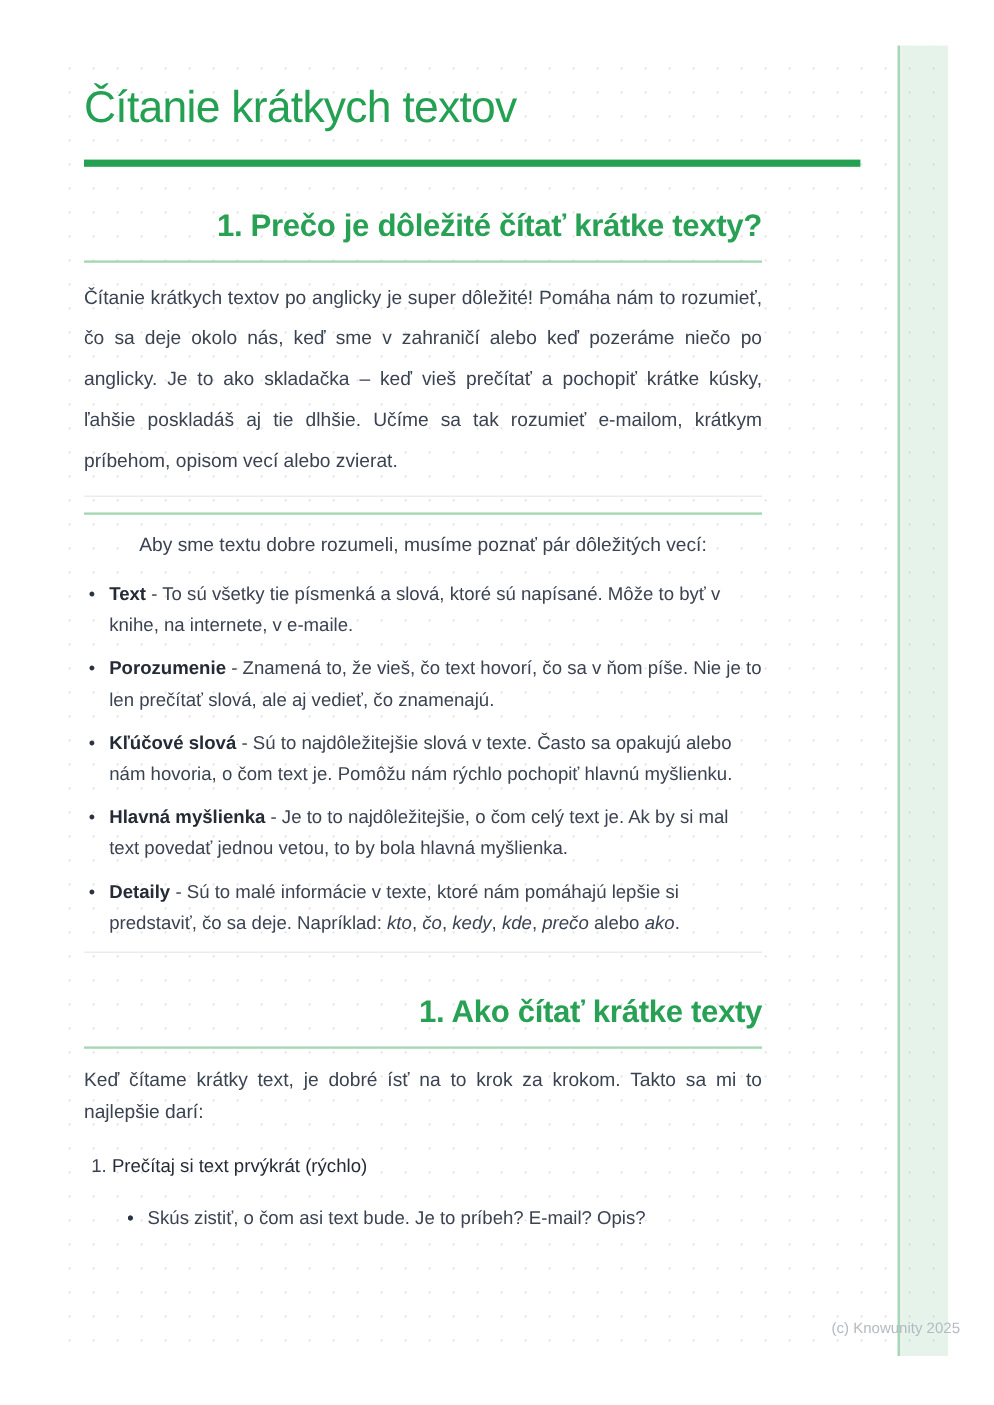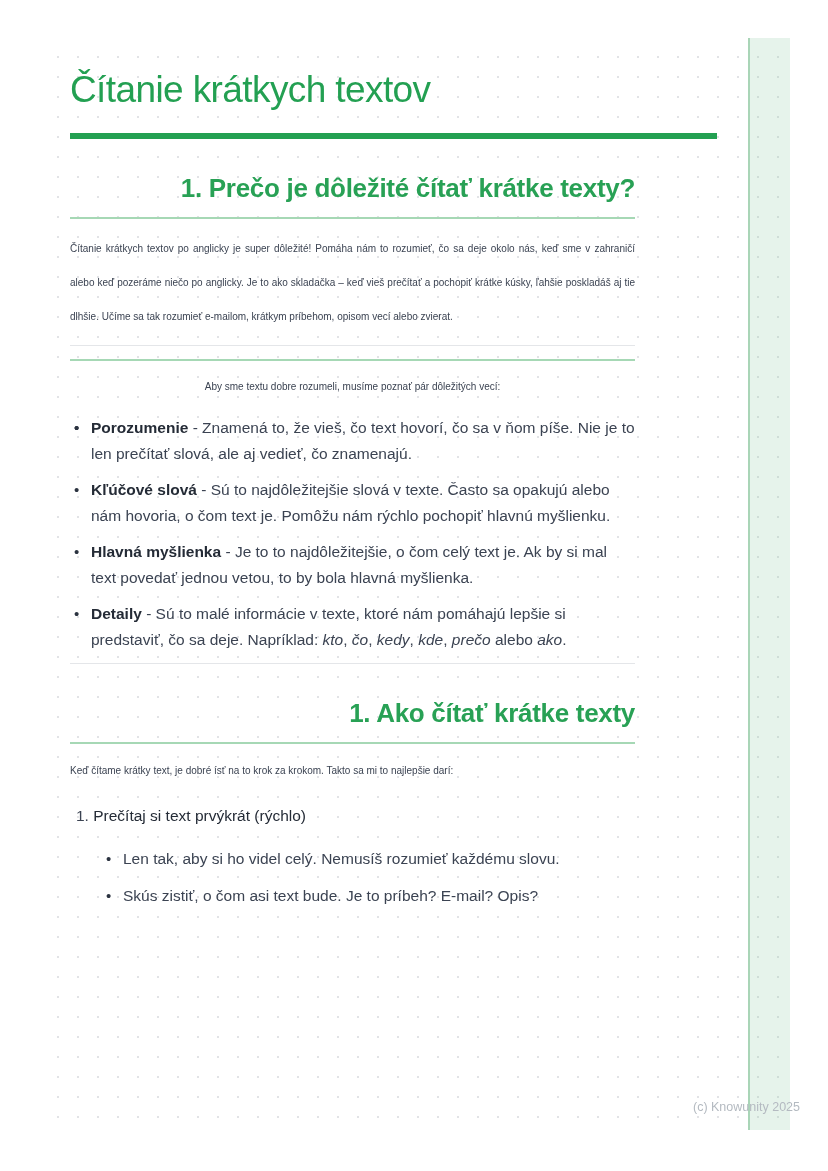--- a/index.html
+++ b/index.html
@@ -51,21 +51,21 @@
     text-align:right;
   }
   .heading-rule{
     width:565px;height:2px;
     background:#a6d8b5;
     margin-top:13px;
     border:none;
   }
   .para{
     margin:13px 0 0 0;
-    font-size:10px;
+    font-size:16px;
     color:#3b4352;
     text-align:justify;
   }
   .para.loose{line-height:34px;}
   .para.medium{line-height:27px;}
   .para.single{line-height:26px;text-align:center;}
   
   .bullet-list{
     list-style:none;
     margin:15px 0 0 0;padding:0;
@@ -135,20 +135,21 @@
     <p class="para loose" data-bind="sections.0.paragraph">Čítanie krátkych textov po anglicky je super dôležité! Pomáha nám to rozumieť, čo sa deje okolo nás, keď sme v zahraničí alebo keď pozeráme niečo po anglicky. Je to ako skladačka – keď vieš prečítať a pochopiť krátke kúsky, ľahšie poskladáš aj tie dlhšie. Učíme sa tak rozumieť e-mailom, krátkym príbehom, opisom vecí alebo zvierat.</p>
     <div class="divider"></div>
   </div>
 
   <div class="section">
     <div class="heading-rule"></div>
     <p class="para single" data-bind="sections.1.paragraph">Aby sme textu dobre rozumeli, musíme poznať pár dôležitých vecí:</p>
     <ul class="bullet-list">
       <li>
         <span class="dot" data-bind="glyphs.bullet">•</span>
+        <span data-bind-runs="sections.1.items.0.runs"><span class="b">Text</span><span> - To sú všetky tie písmenká a slová, ktoré sú napísané. Môže to byť v knihe, na internete, v e-maile.</span></span>
       </li>
       <li>
         <span class="dot" data-bind="glyphs.bullet">•</span>
         <span data-bind-runs="sections.1.items.1.runs"><span class="b">Porozumenie</span><span> - Znamená to, že vieš, čo text hovorí, čo sa v ňom píše. Nie je to len prečítať slová, ale aj vedieť, čo znamenajú.</span></span>
       </li>
       <li>
         <span class="dot" data-bind="glyphs.bullet">•</span>
         <span data-bind-runs="sections.1.items.2.runs"><span class="b">Kľúčové slová</span><span> - Sú to najdôležitejšie slová v texte. Často sa opakujú alebo nám hovoria, o čom text je. Pomôžu nám rýchlo pochopiť hlavnú myšlienku.</span></span>
       </li>
       <li>
@@ -167,21 +168,20 @@
     <h2 class="section-heading" data-bind="sections.2.heading">1. Ako čítať krátke texty</h2>
     <div class="heading-rule"></div>
     <p class="para medium" data-bind="sections.2.paragraph">Keď čítame krátky text, je dobré ísť na to krok za krokom. Takto sa mi to najlepšie darí:</p>
     <div class="step">
       <span class="step-number" data-bind="sections.2.steps.0.number">1. </span>
       <span class="step-label" data-bind="sections.2.steps.0.label">Prečítaj si text prvýkrát (rýchlo)</span>
     </div>
     <ul class="sub-bullets">
       <li>
         <span class="dot" data-bind="glyphs.bullet">•</span>
-        <span data-bind="sections.2.steps.0.bullets.0">Len tak, aby si ho videl celý. Nemusíš rozumieť každému slovu.</span>
       </li>
       <li>
         <span class="dot" data-bind="glyphs.bullet">•</span>
         <span data-bind="sections.2.steps.0.bullets.1">Skús zistiť, o čom asi text bude. Je to príbeh? E-mail? Opis?</span>
       </li>
     </ul>
   </div>
 </div>
 
 <div class="footer-credit" data-bind="page.footer">(c) Knowunity 2025</div>

